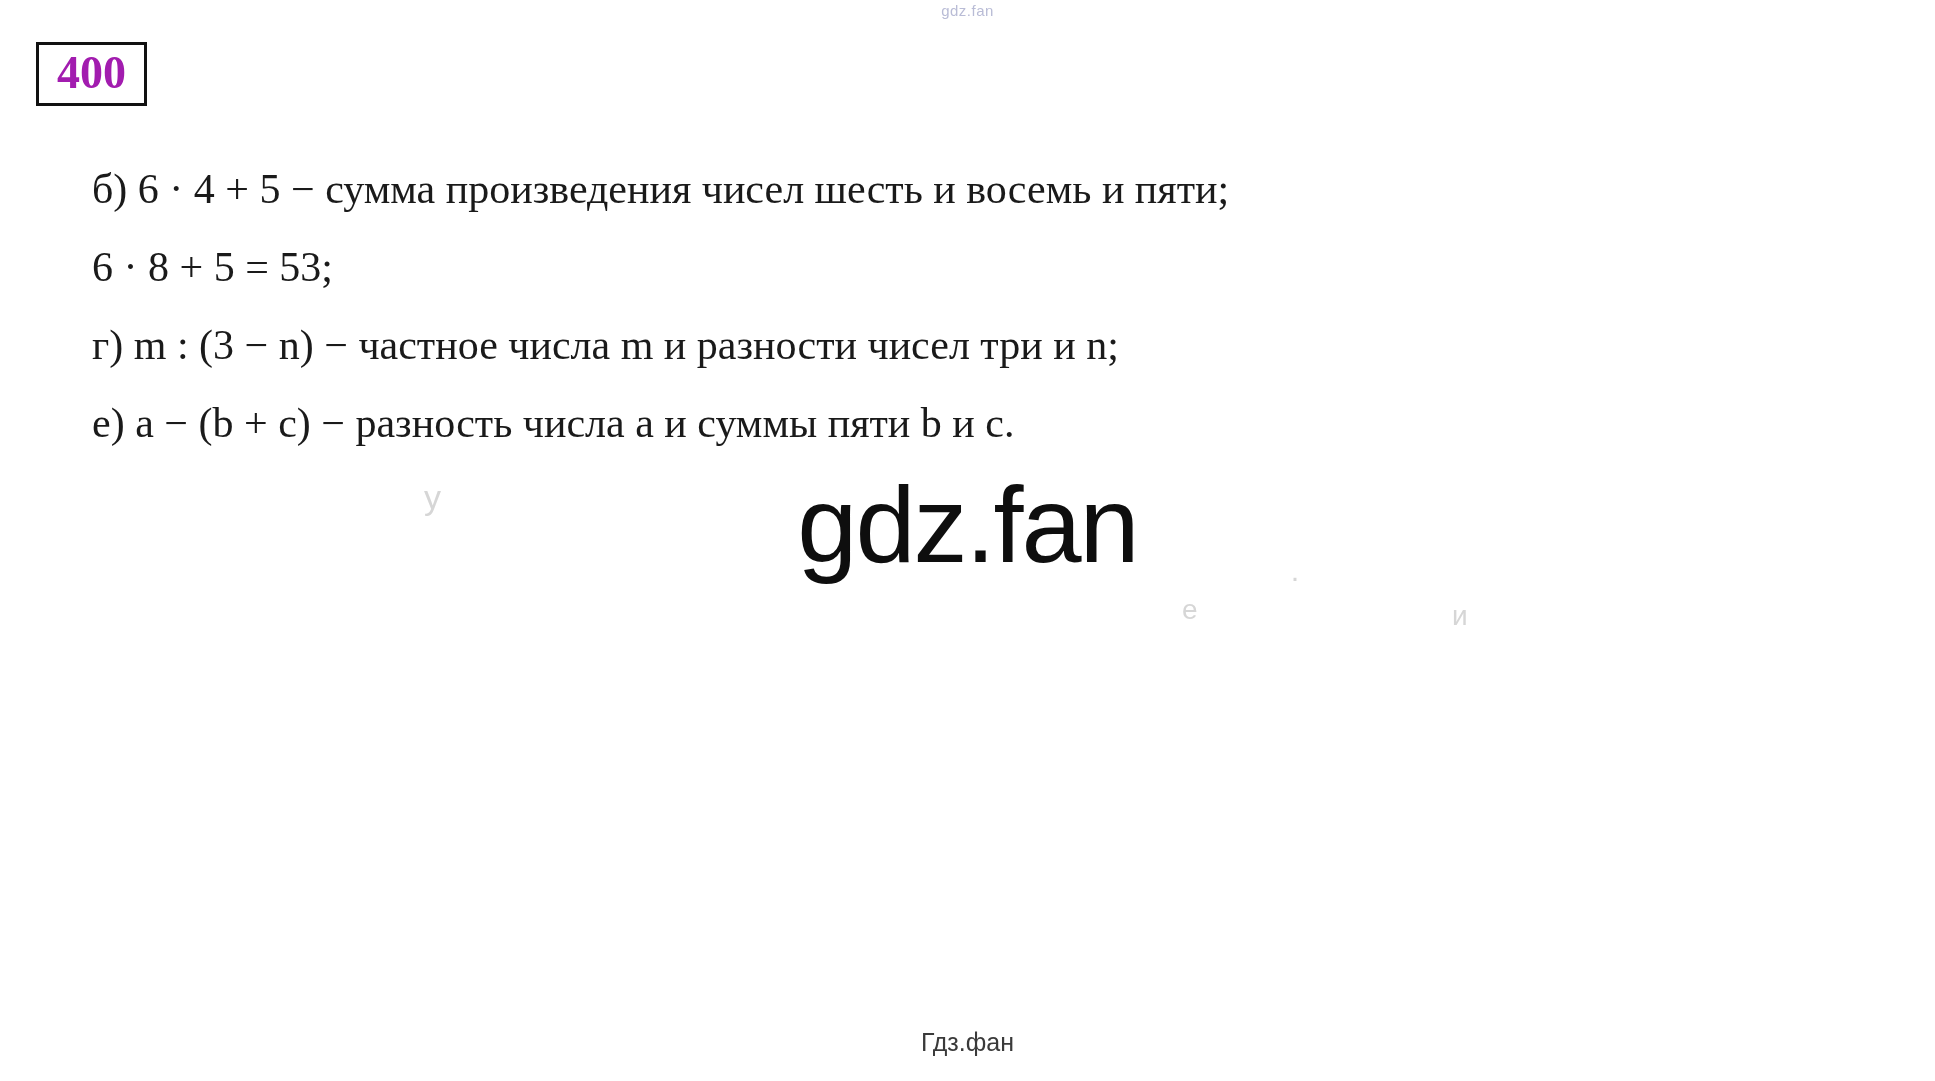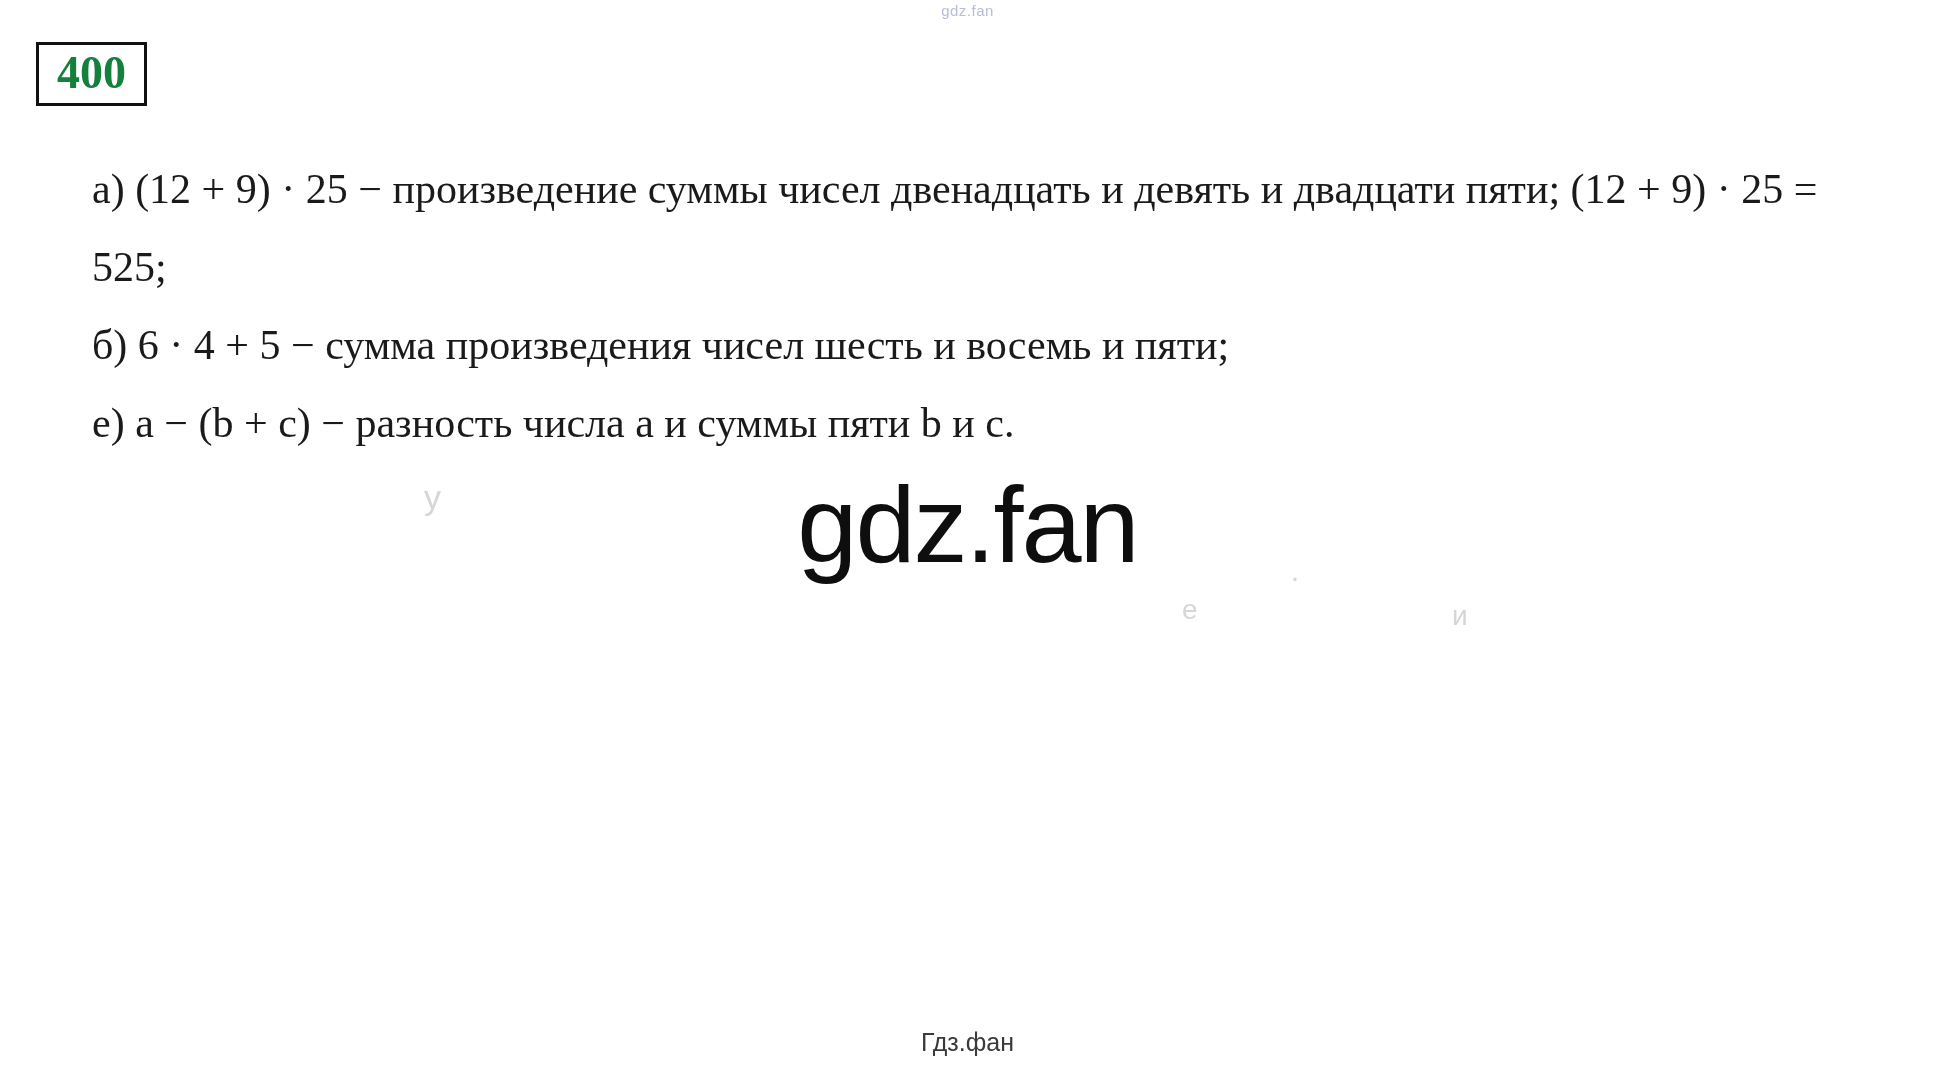--- a/index.html
+++ b/index.html
@@ -34,21 +34,21 @@
   .task-number-box {
     position: absolute;
     top: 42px;
     left: 36px;
     border: 3px solid #111111;
     padding: 4px 18px 6px 18px;
     font-family: "Liberation Serif", serif;
     font-weight: bold;
     font-size: 46px;
     line-height: 1.05;
-    color: #15803d;
+    color: #a21caf;
     background: #ffffff;
   }
 
   
   .solution {
     position: absolute;
     top: 150px;
     left: 92px;
     width: 1800px;
   }
@@ -106,22 +106,23 @@
   }
 </style>
 </head>
 <body>
 
 <div class="top-watermark">gdz.fan</div>
 
 <div class="task-number-box">400</div>
 
 <div class="solution">
-  <div class="line wrap">а) (12 + 9) · 25 − произведение суммы чисел двенадцать и девять и двадцати пяти;  (12 + 9) · 25 = 525;</div>
   <div class="line">б) 6 · 4 + 5 − сумма произведения чисел шесть и восемь и пяти;</div>
+  <div class="line">6 · 8 + 5 = 53;</div>
+  <div class="line">г) m : (3 − n) − частное числа m и разности чисел три и n;</div>
   <div class="line">е) a − (b + c) − разность числа a и суммы пяти b и c.</div>
 </div>
 
 <div class="ghost ghost-1">у</div>
 <div class="ghost ghost-2">·</div>
 <div class="ghost ghost-3">е</div>
 <div class="ghost ghost-4">и</div>
 
 <div class="center-watermark">gdz.fan</div>
 

